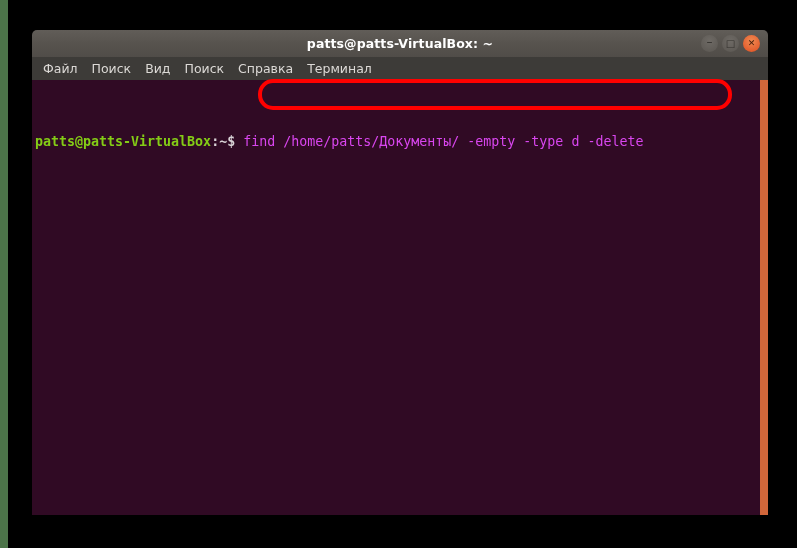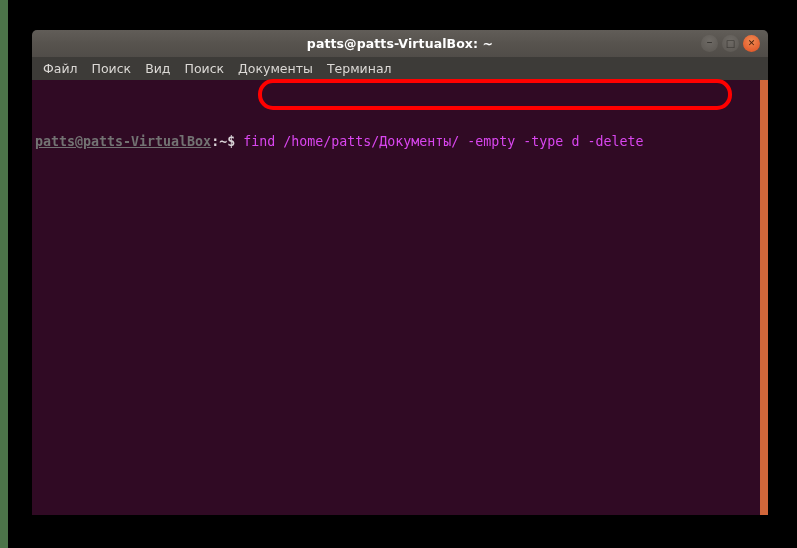--- a/index.html
+++ b/index.html
@@ -127,21 +127,21 @@
     left: 0; top: 2px;
     width: 728px;
     padding-left: 3px;
     box-sizing: border-box;
     font-family: "DejaVu Sans Mono", monospace;
     font-size: 13.3px;
     line-height: 17px;
     white-space: pre;
   }
   .line { height: 17px; white-space: pre; }
-  .user { color: #737373; font-weight: bold; text-decoration: underline; }
+  .user { color: #84cc16; font-weight: bold; }
   .path { color: #d8d2d6; font-weight: bold; }
   .dollar { color: #d8d2d6; font-weight: bold; }
   .cmd { color: #d946ef; }
   .cursor {
     display: inline-block;
     width: 8px;
     height: 14px;
     background: #d8d2d6;
     vertical-align: -3px;
   }
@@ -179,21 +179,21 @@
         <span class="g">✕</span>
       </span>
     </div>
   </div>
 
   <div class="menubar">
     <div class="menu-item">Файл</div>
     <div class="menu-item">Поиск</div>
     <div class="menu-item">Вид</div>
     <div class="menu-item">Поиск</div>
-    <div class="menu-item">Документы</div>
+    <div class="menu-item">Справка</div>
     <div class="menu-item">Терминал</div>
   </div>
 
   <div class="term">
     <div class="term-inner">
 
       <div class="line"><span class="user">patts@patts-VirtualBox</span><span class="path">:~</span><span class="dollar">$ </span><span class="cmd">find /home/patts/Документы/ -empty -type d -delete</span></div>
 
 
     </div>

